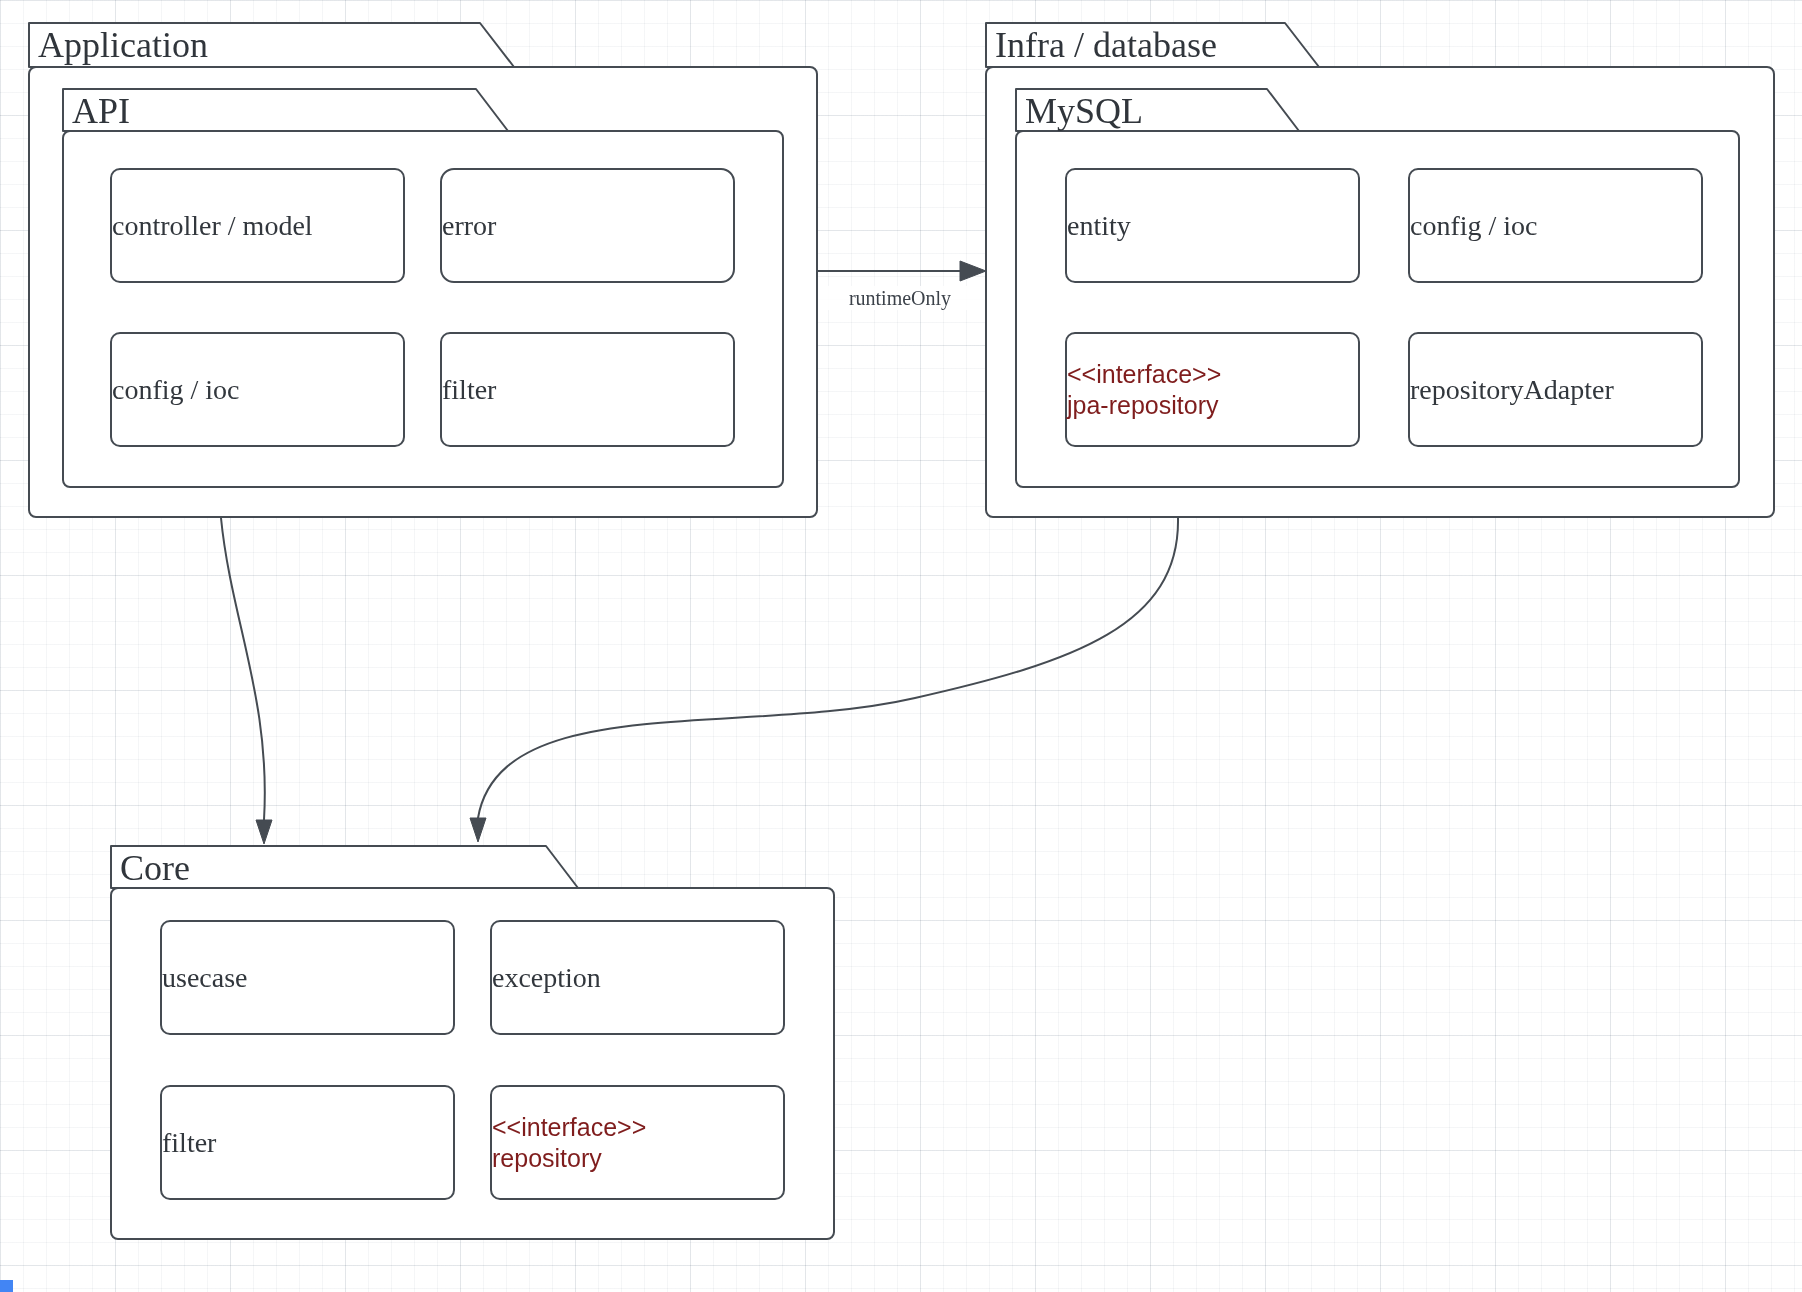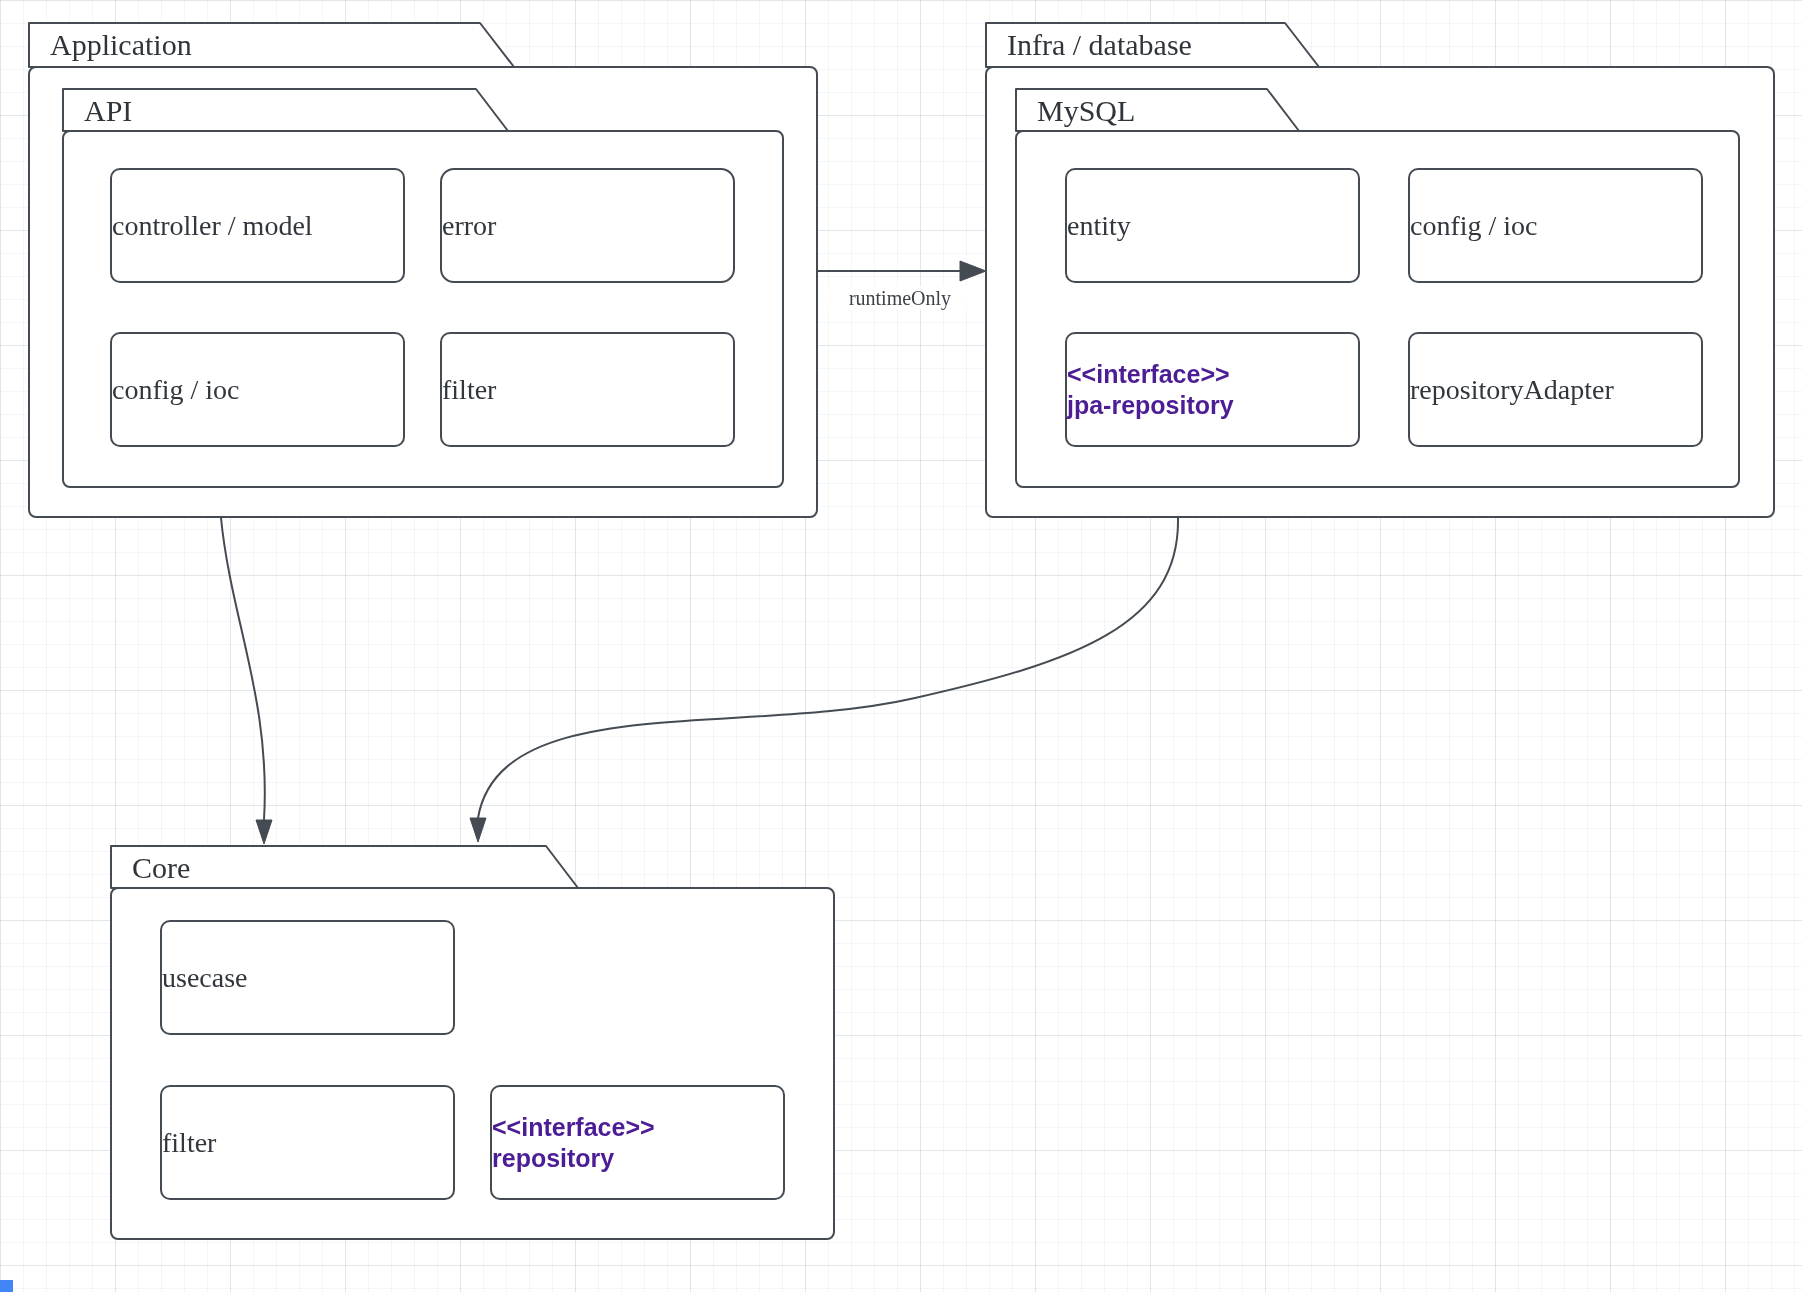--- a/index.html
+++ b/index.html
@@ -46,23 +46,23 @@
     padding: 0 3px;
     white-space: nowrap;
   }
 
   .package { position: absolute; }
   .package > svg.pkg-outline { position: absolute; inset: 0; display: block; }
   .pkg-shape { fill: #ffffff; stroke: #454b52; stroke-width: 2; stroke-linejoin: round; }
 
   .pkg-title {
     position: absolute;
-    left: 22px;
+    left: 10px;
     top: 5px;
-    font-size: 30px;
+    font-size: 36px;
     line-height: 36px;
     white-space: nowrap;
     color: #30353b;
   }
 
   .node {
     position: absolute;
     background: #ffffff;
     border: 2px solid #454b52;
     border-radius: 10px;
@@ -71,24 +71,24 @@
     align-items: flex-start;
     justify-content: center;
     text-align: center;
     font-size: 28px;
     line-height: 33px;
     color: #32373d;
   }
   .node .label { display: block; }
   .node .iface {
     font-family: "Liberation Sans", "DejaVu Sans", sans-serif;
-    font-weight: 700;
+    font-weight: 400;
     font-size: 25px;
     line-height: 31px;
-    color: #4c1d95;
+    color: #7f1d1d;
   }
 
   .corner-marker {
     position: absolute;
     left: 0;
     bottom: 0;
     width: 13px;
     height: 12px;
     background: #4285f4;
   }
@@ -181,20 +181,23 @@
     <svg class="pkg-outline" width="725" height="395" viewBox="0 0 725 395" xmlns="http://www.w3.org/2000/svg">
       <path class="pkg-shape" d="M 1 43 L 1 1 L 436 1 L 468 43 Z"></path>
       <rect class="pkg-shape" x="1" y="43" width="723" height="351" rx="7"></rect>
     </svg>
     <div class="pkg-title">Core</div>
 
     <div class="node" style="left:50px; top:75px; width:295px; height:115px;">
       <span class="label">usecase</span>
     </div>
 
+    <div class="node" style="left:380px; top:75px; width:295px; height:115px;">
+      <span class="label">exception</span>
+    </div>
 
     <div class="node" style="left:50px; top:240px; width:295px; height:115px;">
       <span class="label">filter</span>
     </div>
 
     <div class="node" style="left:380px; top:240px; width:295px; height:115px;">
       <span class="label iface">&lt;&lt;interface&gt;&gt;</span>
       <span class="label iface">repository</span>
     </div>
   </div>

